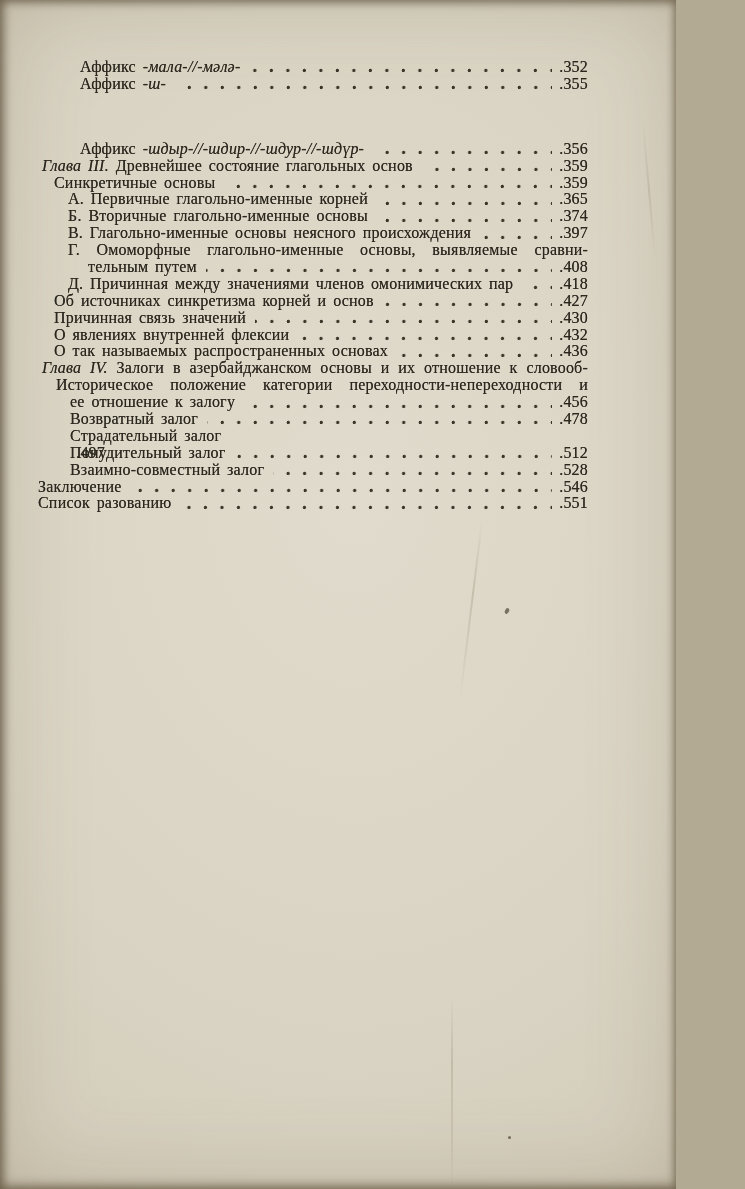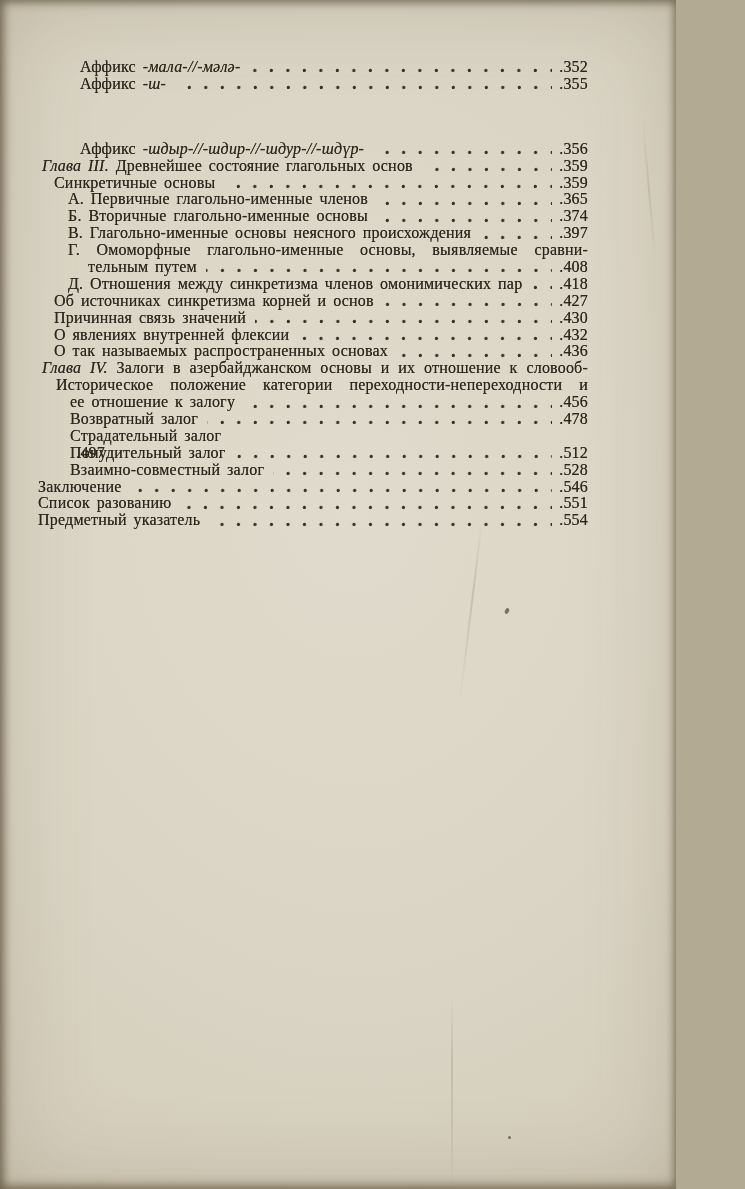--- a/index.html
+++ b/index.html
@@ -81,21 +81,21 @@
         <span class="label"><span class="it">Глава III.</span> <span>Древнейшее состояние глагольных основ</span></span>
         <span class="leader"></span>
         <span class="pg">.359</span>
       </li>
       <li class="toc-row" style="padding-left: 16px;">
         <span class="label"><span>Синкретичные основы</span></span>
         <span class="leader"></span>
         <span class="pg">.359</span>
       </li>
       <li class="toc-row" style="padding-left: 30px;">
-        <span class="label"><span>А. Первичные глагольно-именные членов</span></span>
+        <span class="label"><span>А. Первичные глагольно-именные корней</span></span>
         <span class="leader"></span>
         <span class="pg">.365</span>
       </li>
       <li class="toc-row" style="padding-left: 30px;">
         <span class="label"><span>Б. Вторичные глагольно-именные основы</span></span>
         <span class="leader"></span>
         <span class="pg">.374</span>
       </li>
       <li class="toc-row" style="padding-left: 30px;">
         <span class="label"><span>В. Глагольно-именные основы неясного происхождения</span></span>
@@ -104,21 +104,21 @@
       </li>
       <li class="toc-row fill" style="padding-left: 30px;">
         <span class="label"><span>Г. Омоморфные глагольно-именные основы, выявляемые сравни-</span></span>
       </li>
       <li class="toc-row" style="padding-left: 50px;">
         <span class="label"><span>тельным путем</span></span>
         <span class="leader"></span>
         <span class="pg">.408</span>
       </li>
       <li class="toc-row" style="padding-left: 30px;">
-        <span class="label"><span>Д. Отношения между синкретизма членов омонимических пар</span></span>
+        <span class="label"><span>Д. Причинная между значениями членов омонимических пар</span></span>
         <span class="leader"></span>
         <span class="pg">.418</span>
       </li>
       <li class="toc-row" style="padding-left: 16px;">
         <span class="label"><span>Об источниках синкретизма корней и основ</span></span>
         <span class="leader"></span>
         <span class="pg">.427</span>
       </li>
       <li class="toc-row" style="padding-left: 16px;">
         <span class="label"><span>Причинная связь значений</span></span>
@@ -169,24 +169,19 @@
       <li class="toc-row" style="padding-left: 0px;">
         <span class="label"><span>Заключение</span></span>
         <span class="leader"></span>
         <span class="pg">.546</span>
       </li>
       <li class="toc-row" style="padding-left: 0px;">
         <span class="label"><span>Список разованию</span></span>
         <span class="leader"></span>
         <span class="pg">.551</span>
       </li>
-      <li class="toc-row" style="padding-left: 0px;">
-        <span class="label"><span>Предметный указатель</span></span>
-        <span class="leader"></span>
-        <span class="pg">.554</span>
-      </li>
     </ol>
   <div class="crease v1"></div>
   <div class="crease v2"></div>
   <div class="crease v3"></div>
   <div class="speck s1"></div>
   <div class="speck s2"></div>
 </div>
 
 </body></html>

